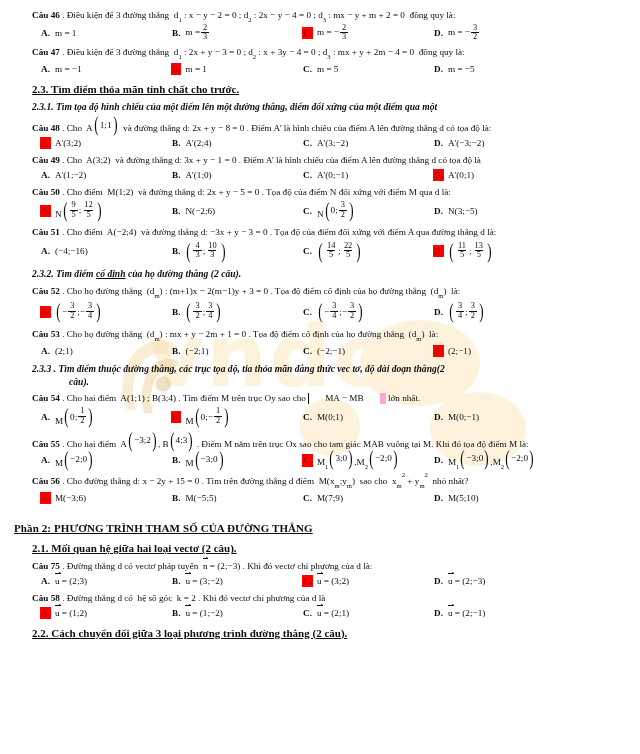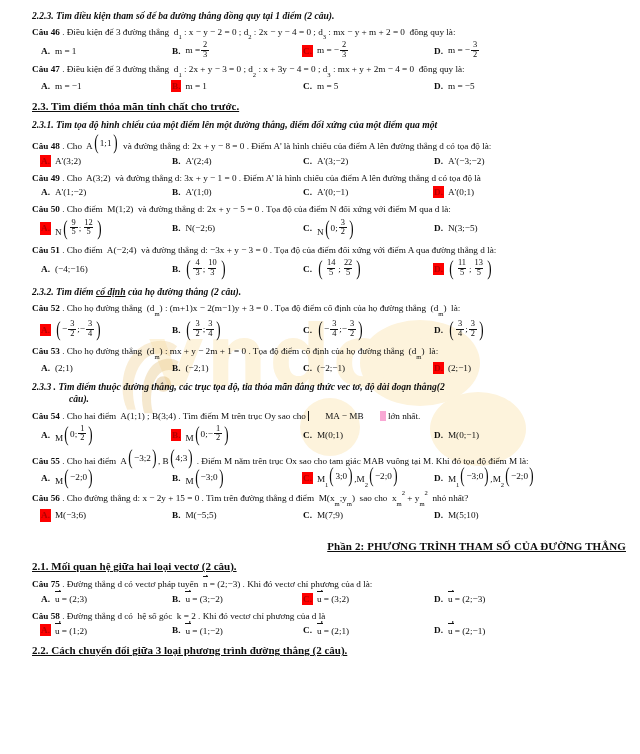--- a/index.html
+++ b/index.html
@@ -79,21 +79,21 @@
   }
   .h-sub .cont {
     display: block;
     padding-left: 37px;
   }
   .h-sub .uline { text-decoration: underline; }
 
   .h-part {
     font-weight: 700;
     text-decoration: underline;
-    text-align: right;
+    text-align: left;
     margin: 16px 0 4px 0;
     font-size: 11px;
     letter-spacing: .1px;
   }
 
   .q {
     padding-left: 18px;
     margin: 3.5px 0 1px 0;
     font-size: 9.2px;
   }
@@ -202,21 +202,20 @@
   <div class="wm-text wm-a">vndoc</div>
   <svg class="wm-mark" viewBox="0 0 100 110">
     <path d="M20 92 C10 70 14 40 30 24 C44 10 66 8 78 18 L70 30 C60 24 46 26 38 36 C26 50 24 72 30 92 Z" fill="#f3d9a8" opacity=".55"></path>
     <path d="M40 96 C34 76 38 52 50 40 C58 32 72 30 80 36 L74 47 C68 44 60 46 55 53 C47 64 46 82 50 96 Z" fill="#e8c98e" opacity=".5"></path>
     <circle cx="62" cy="62" r="9" fill="#d9b26b" opacity=".45"></circle>
   </svg>
 </div>
 
 <div id="page">
 
-  <div class="h-sub">2.2.3. Tìm điều kiện tham số để ba đường thẳng đồng quy tại 1 điểm (2 câu).</div>
 
   <div class="q">
     <span class="lbl">Câu 46</span><span> . Điều kiện để 3 đường thẳng&nbsp; d<span class="sub">1</span> : x − y − 2 = 0 ; d<span class="sub">2</span> : 2x − y − 4 = 0 ; d<span class="sub">3</span> : mx − y + m + 2 = 0&nbsp; đồng quy là:</span>
   </div>
   <div class="opts">
     <div class="opt w1">
         <span class="key">A.</span>
         <span>m = 1</span>
       </div>
     <div class="opt w2">

